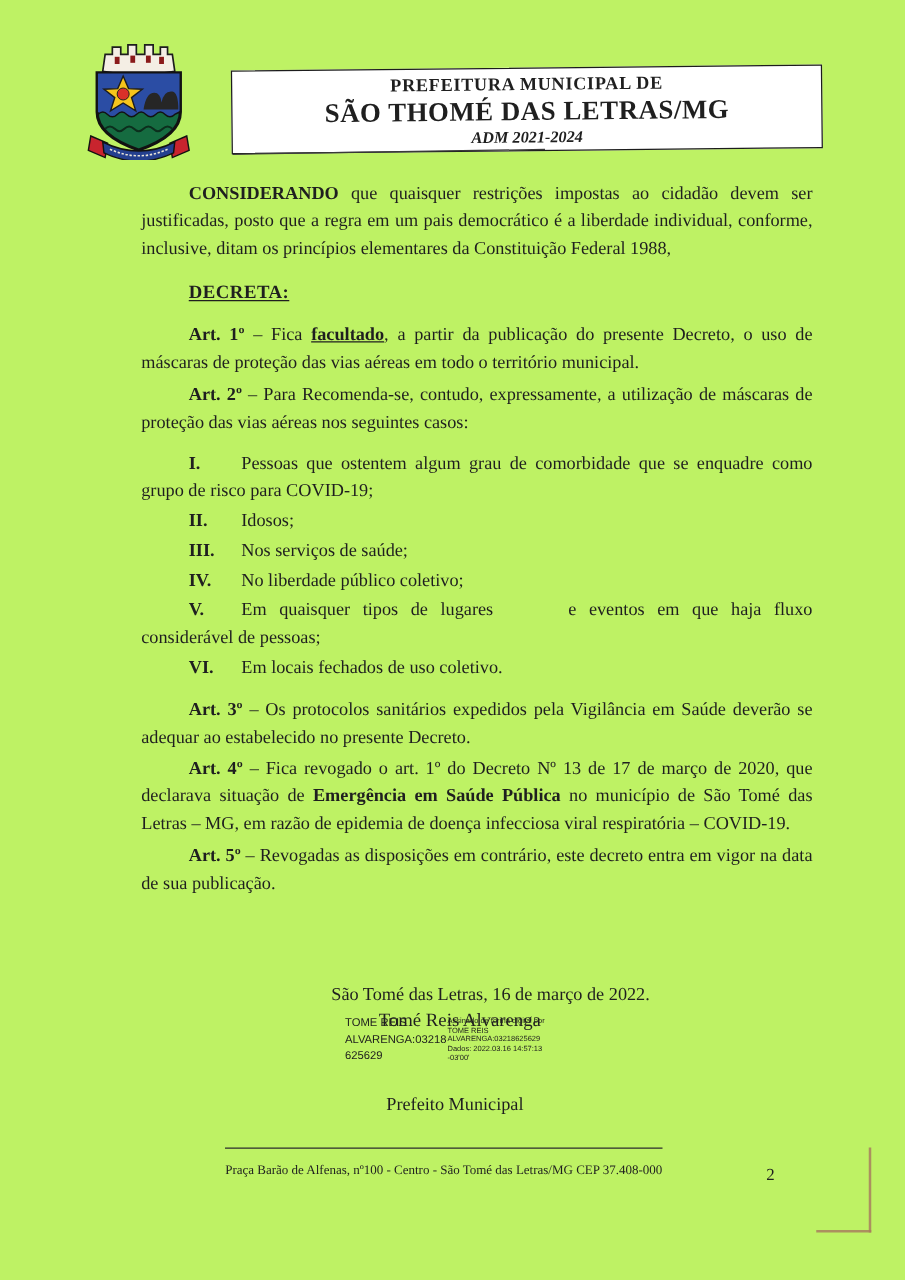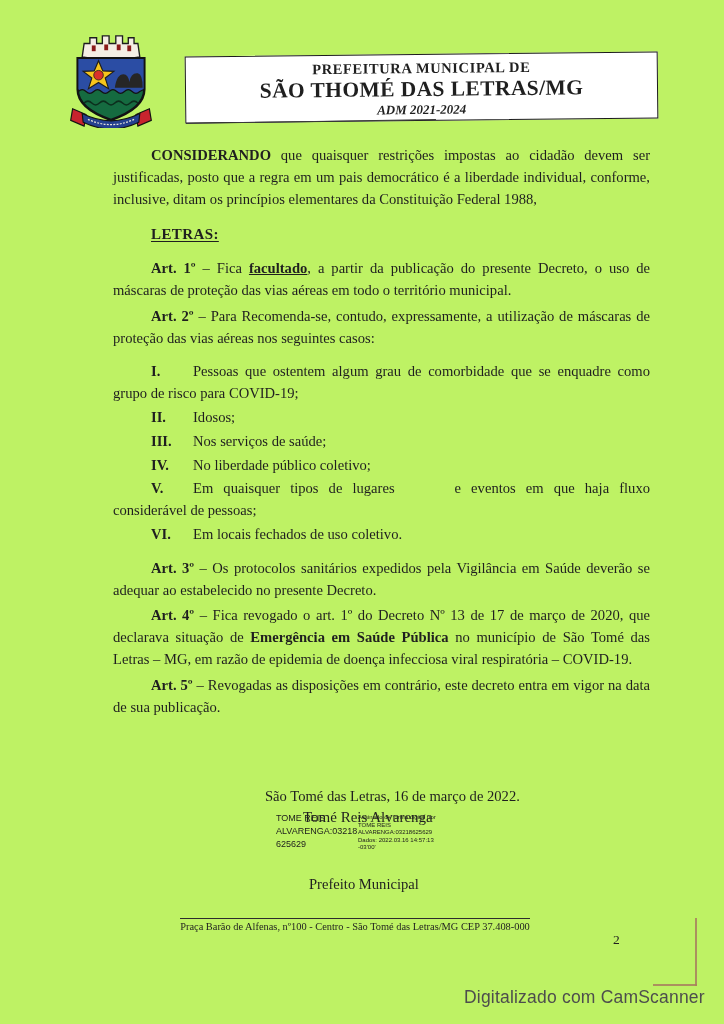--- a/index.html
+++ b/index.html
@@ -100,21 +100,21 @@
     color: #1d1d1d;
   }
   .signer-name { position: absolute; left: 303px; top: 809px; font-size: 15px; font-weight: normal; }
   .signer-title { position: absolute; left: 309px; top: 876px; font-size: 14.6px; }
   
   .footer {
     position: absolute;
     left: 180px; top: 918px;
     width: 350px;
     border-top: 1.4px solid #2c2c2c;
-    padding-top: 2px;
+    padding-top: 12px;
     text-align: center;
     font-size: 10.4px;
     white-space: nowrap;
   }
   .pagenum { position: absolute; left: 613px; top: 932px; font-size: 13.5px; }
   
   .edge-v { position: absolute; left: 695px; top: 918px; width: 2px; height: 68px; background: #a87f5e; opacity: 0.85; }
   .edge-h { position: absolute; left: 653px; top: 984px; width: 44px; height: 2px; background: #a87f5e; opacity: 0.85; }
   .watermark {
     position: absolute;
@@ -163,21 +163,21 @@
     <div class="org2">SÃO THOMÉ DAS LETRAS/MG</div>
     <div class="adm">ADM 2021-2024</div>
   </div>
   <div class="box-artifact"></div>
 
   <div class="bodytext">
 
     <p class="para"><span class="b">CONSIDERANDO</span><span> que quaisquer restrições impostas ao cidadão devem ser justificadas, posto que a regra em um pais democrático é a liberdade individual, conforme, inclusive, ditam os princípios elementares da Constituição Federal 1988,</span></p>
 
 
-    <p class="decreta-line"><span class="du">LETRAS:</span></p>
+    <p class="decreta-line"><span class="du">DECRETA:</span></p>
 
     <p class="para"><span class="b">Art. 1º</span><span> – Fica </span><span class="bu">facultado</span><span>, a partir da publicação do presente Decreto, o uso de máscaras de proteção das vias aéreas em todo o território municipal.</span></p>
 
     <p class="para sp"><span class="b">Art. 2º</span><span> – Para Recomenda-se, contudo, expressamente, a utilização de máscaras de proteção das vias aéreas nos seguintes casos:</span></p>
 
     <p class="item"><span class="rn">I.</span><span>Pessoas que ostentem algum grau de comorbidade que se enquadre como grupo de risco para COVID-19;</span></p>
     <p class="item"><span class="rn">II.</span><span>Idosos;</span></p>
     <p class="item"><span class="rn">III.</span><span>Nos serviços de saúde;</span></p>
     <p class="item"><span class="rn">IV.</span><span>No liberdade público coletivo;</span></p>
     <p class="item"><span class="rn">V.</span><span>Em quaisquer  tipos de lugares</span><span class="vgap"></span><span>e eventos em que haja fluxo considerável de pessoas;</span></p>
@@ -208,15 +208,14 @@
 
   <div class="signer-name">Tomé Reis Alvarenga</div>
   <div class="signer-title">Prefeito Municipal</div>
 
   <div class="footer">Praça Barão de Alfenas, nº100 - Centro - São Tomé das Letras/MG CEP 37.408-000</div>
   <div class="pagenum">2</div>
 
   <div class="edge-v"></div>
   <div class="edge-h"></div>
 
-  <div class="watermark">Digitalizado com CamScanner</div>
 
 </div>
 
 </body></html>

